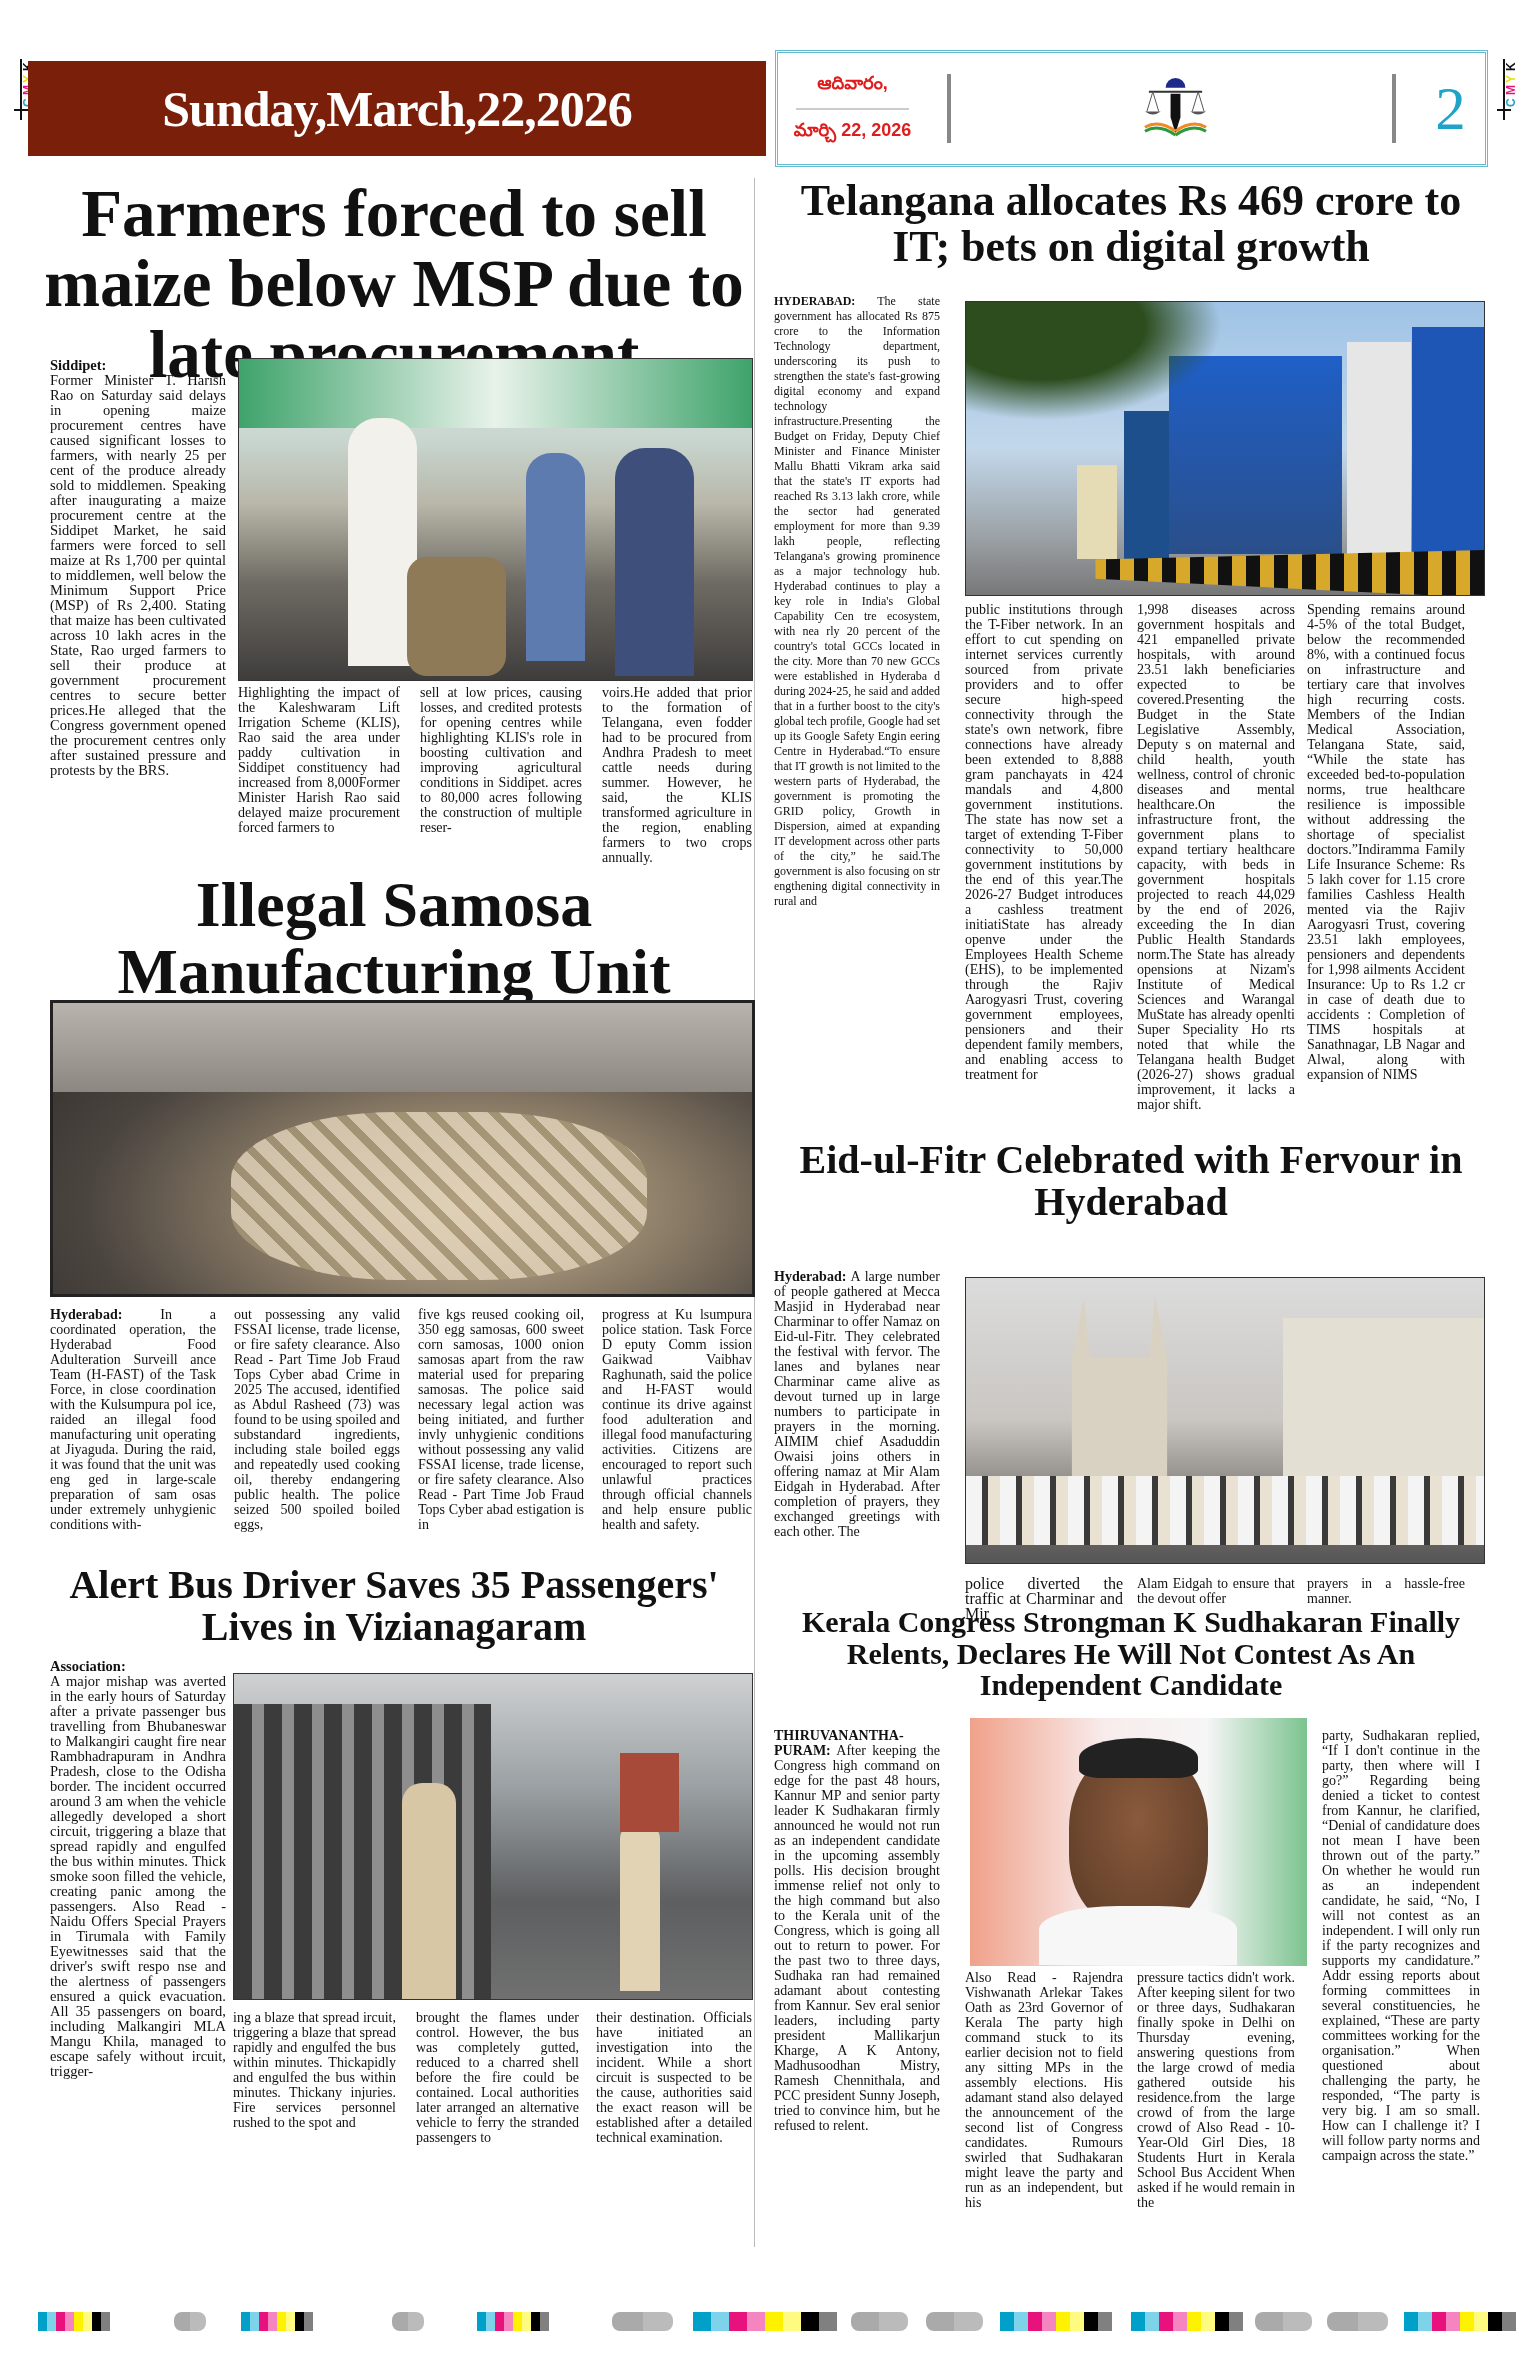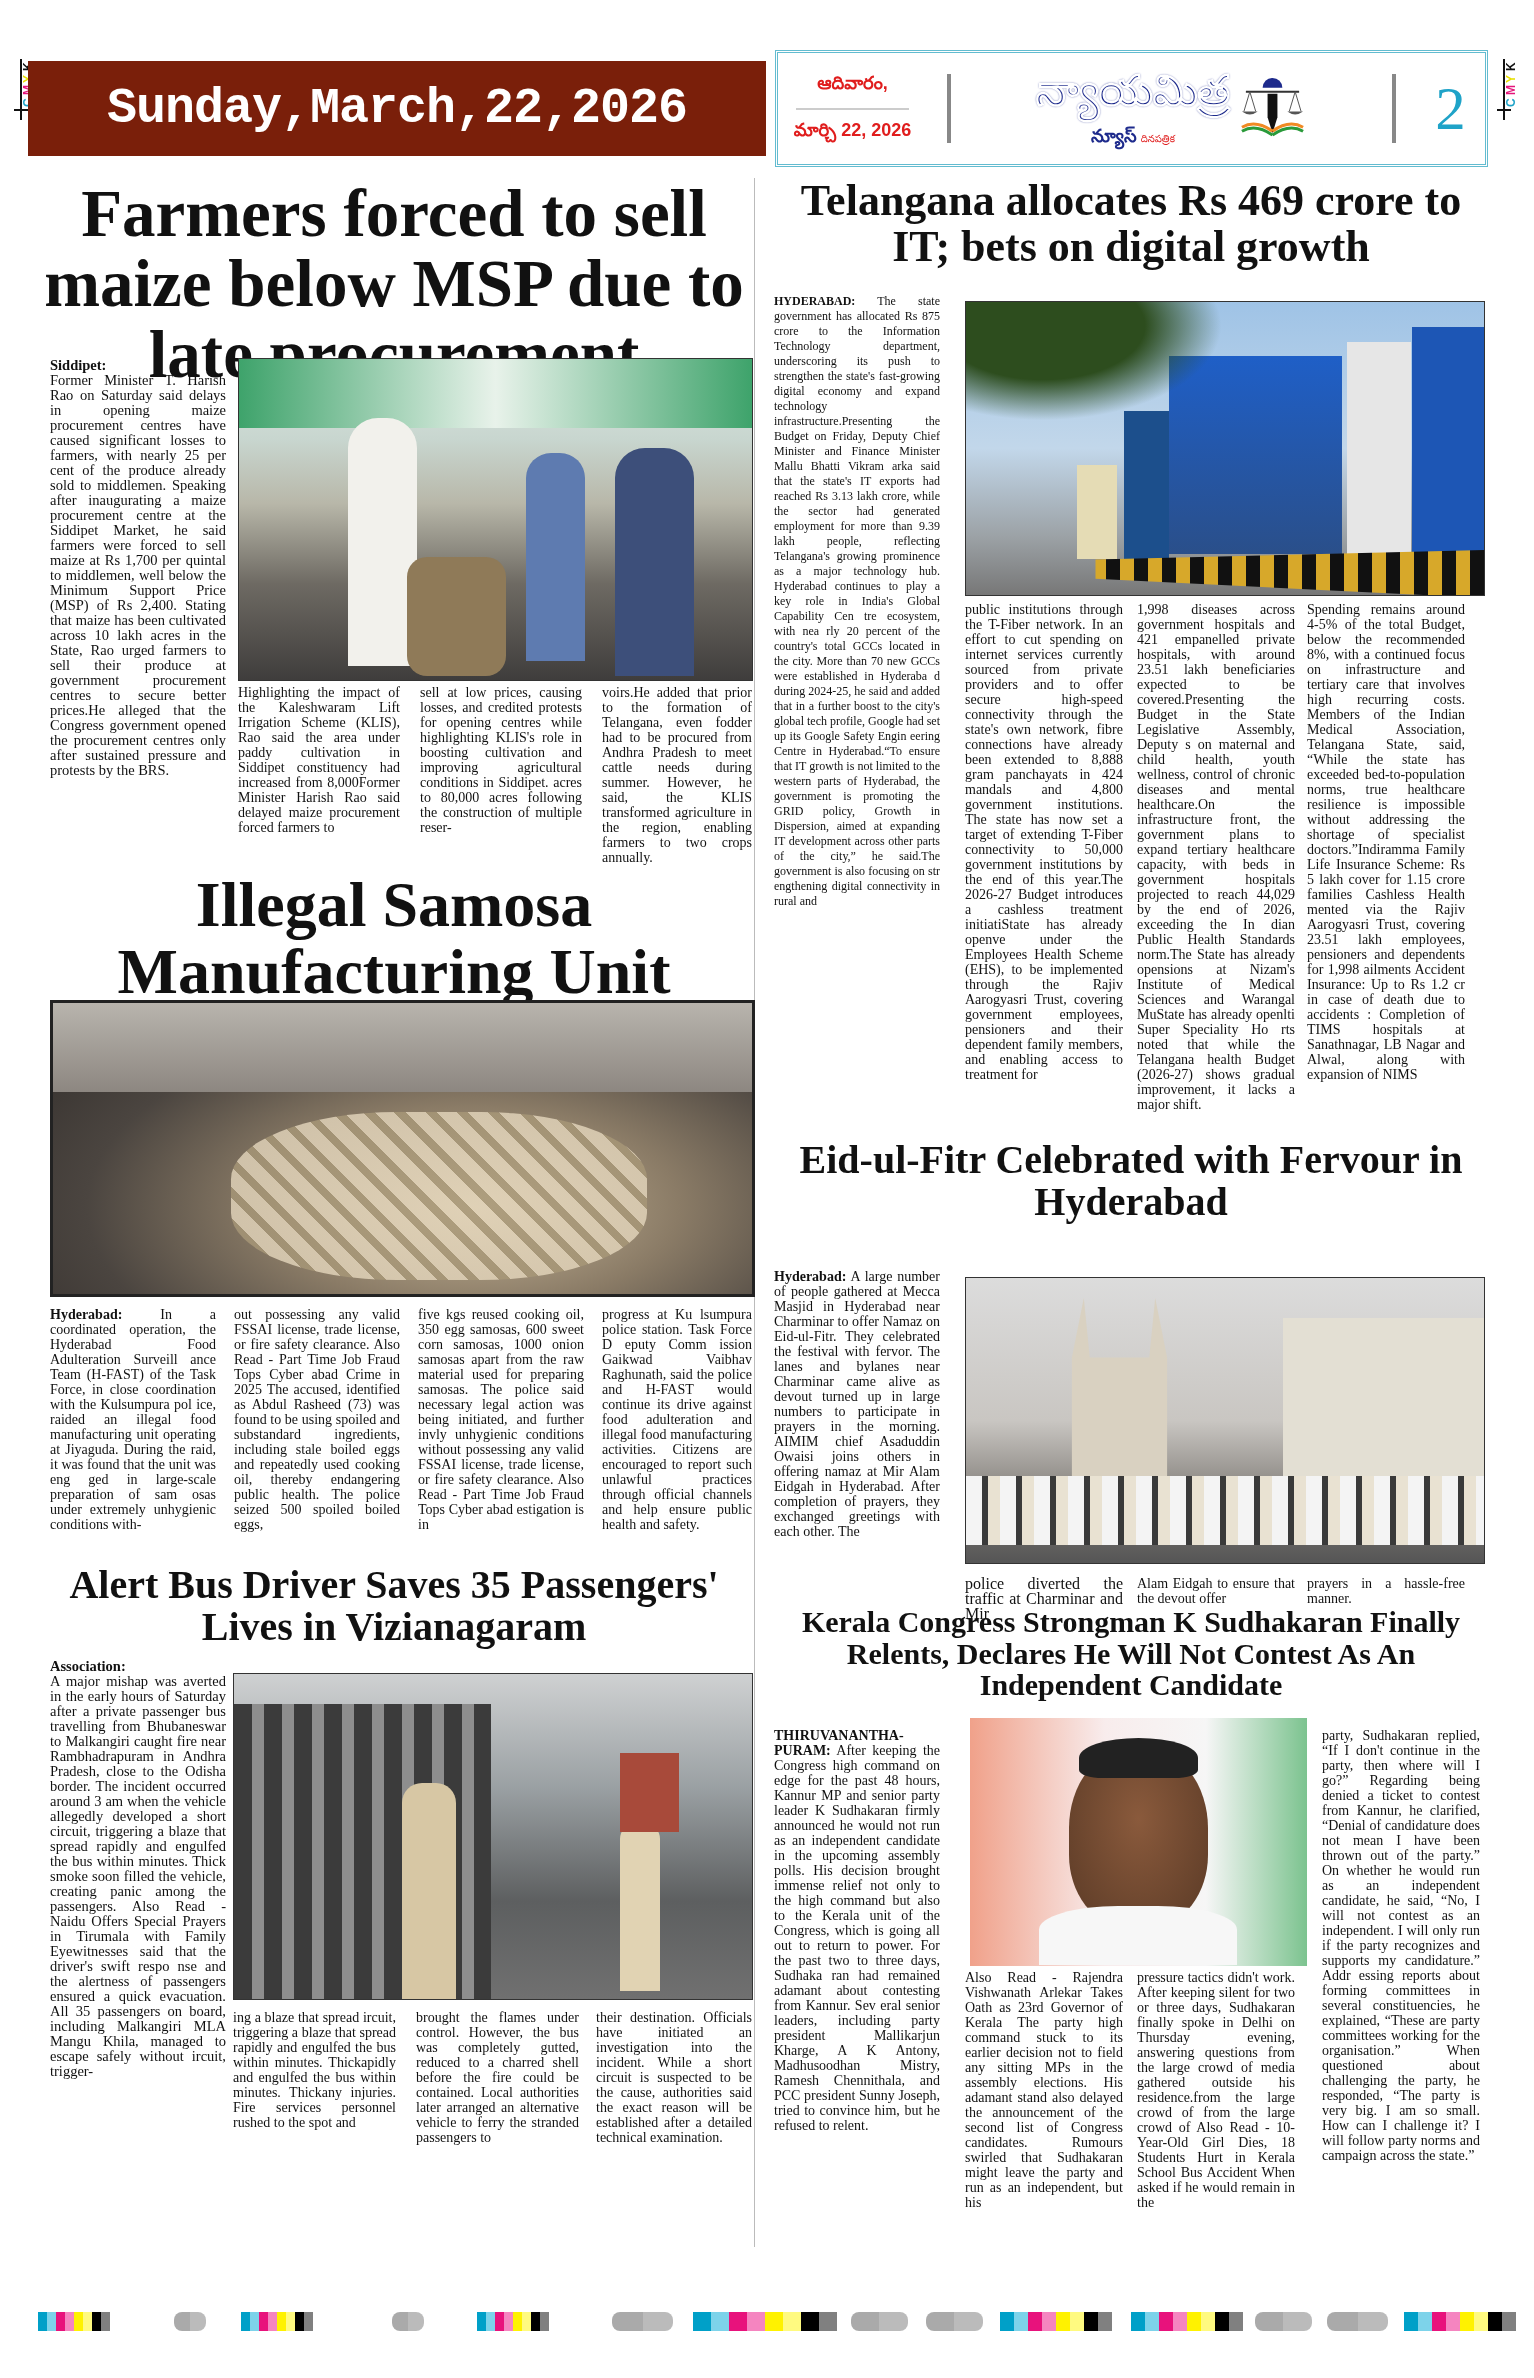--- a/index.html
+++ b/index.html
@@ -2,21 +2,21 @@
 <html><head>
 <meta charset="utf-8">
 <style>
 *{box-sizing:border-box;margin:0;padding:0}
 body{width:1535px;height:2378px;background:#fff;position:relative;font-family:"Liberation Serif",serif;color:#111;overflow:hidden}
 .abs{position:absolute}
 .cmyk{position:absolute;width:14px;height:69px;font-family:"Liberation Sans",sans-serif;font-weight:bold;font-size:12px;line-height:12px}
 .cmyk .bar{position:absolute;left:6px;top:0;width:2px;height:61px;background:#111}
 .cmyk .cross{position:absolute;left:0;top:50px;width:14px;height:2px;background:#111}
 .cmyk span{position:absolute;left:8px;transform:rotate(-90deg);transform-origin:left top}
-.datebar{left:28px;top:61px;width:738px;height:95px;background:#7a1f0a;display:flex;align-items:center;justify-content:center;color:#fff;font-family:Liberation Mono, monospace;font-weight:bold;font-size:50px;letter-spacing:-1px}
+.datebar{left:28px;top:61px;width:738px;height:95px;background:#7a1f0a;display:flex;align-items:center;justify-content:center;color:#fff;font-family:Liberation Serif, serif;font-weight:bold;font-size:50px;letter-spacing:-1px}
 .mast{left:775px;top:50px;width:713px;height:117px;border:3px double #63bcd0;display:flex;align-items:center}
 .mast .dt{width:149px;text-align:center;color:#e01d1d;font-family:"Liberation Sans",sans-serif;font-weight:bold;font-size:18px}
 .mast .dt .line{height:2px;background:#ccc;margin:10px 18px}
 .vsep{width:4px;height:69px;background:#888;margin:0 20px}
 .logo{flex:1;display:flex;align-items:center;justify-content:center}
 .logo .tel{font-family:"DejaVu Sans",sans-serif;font-weight:bold;font-size:42px;color:#1d2a8c;-webkit-text-stroke:1px #fff;text-shadow:0 0 2px #1d2a8c}
 .logo .sub{font-size:18px;color:#1d2a8c;font-weight:bold;font-family:"DejaVu Sans",sans-serif}
 .logo .tag{font-size:10px;color:#e01d1d;font-family:"DejaVu Sans",sans-serif}
 .pageno{width:69px;text-align:center;font-size:61px;color:#1fa3c8;font-family:"Liberation Serif",serif}
 h1,h2{font-family:"Liberation Serif",serif;font-weight:bold;text-align:center;line-height:1.05;color:#111}
@@ -54,24 +54,20 @@
 </div>
 
 <div class="abs mast">
   <div class="dt">
     <div>ఆదివారం,</div>
     <div class="line"></div>
     <div>మార్చి 22, 2026</div>
   </div>
   <div class="vsep"></div>
   <div class="logo">
-    <div style="text-align:center">
-      <div class="tel">న్యాయమిత్ర</div>
-      <div><span class="sub">న్యూస్</span> <span class="tag">దినపత్రిక</span></div>
-    </div>
     <svg width="69" height="69" viewBox="0 0 70 70" style="margin-left:8px">
       <path d="M25 14 A10 10 0 0 1 45 14 Z" fill="#1d2a8c"></path>
       <line x1="8" y1="18" x2="62" y2="18" stroke="#333" stroke-width="2"></line>
       <line x1="12" y1="18" x2="6" y2="38" stroke="#555"></line>
         <line x1="12" y1="18" x2="18" y2="38" stroke="#555"></line>
       <path d="M4 38 Q12 44 20 38 Z" fill="#555"></path>
       <line x1="58" y1="18" x2="52" y2="38" stroke="#555"></line>
         <line x1="58" y1="18" x2="64" y2="38" stroke="#555"></line>
       <path d="M50 38 Q58 44 66 38 Z" fill="#555"></path>
       <path d="M30 20 L40 20 L40 44 L35 60 L30 44 Z" fill="#111"></path>

